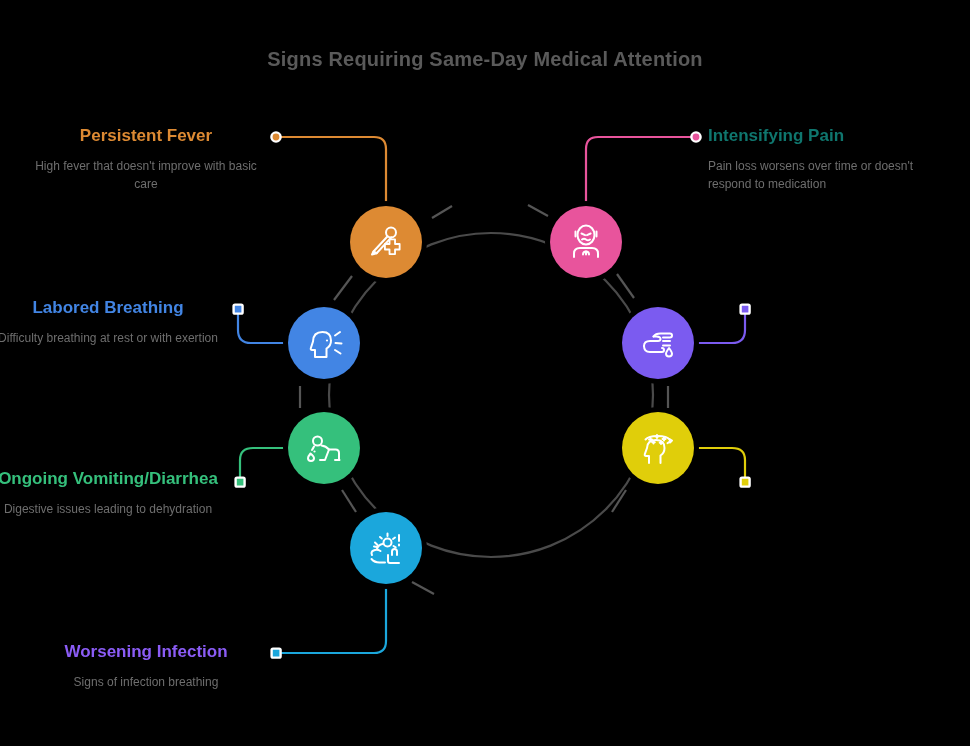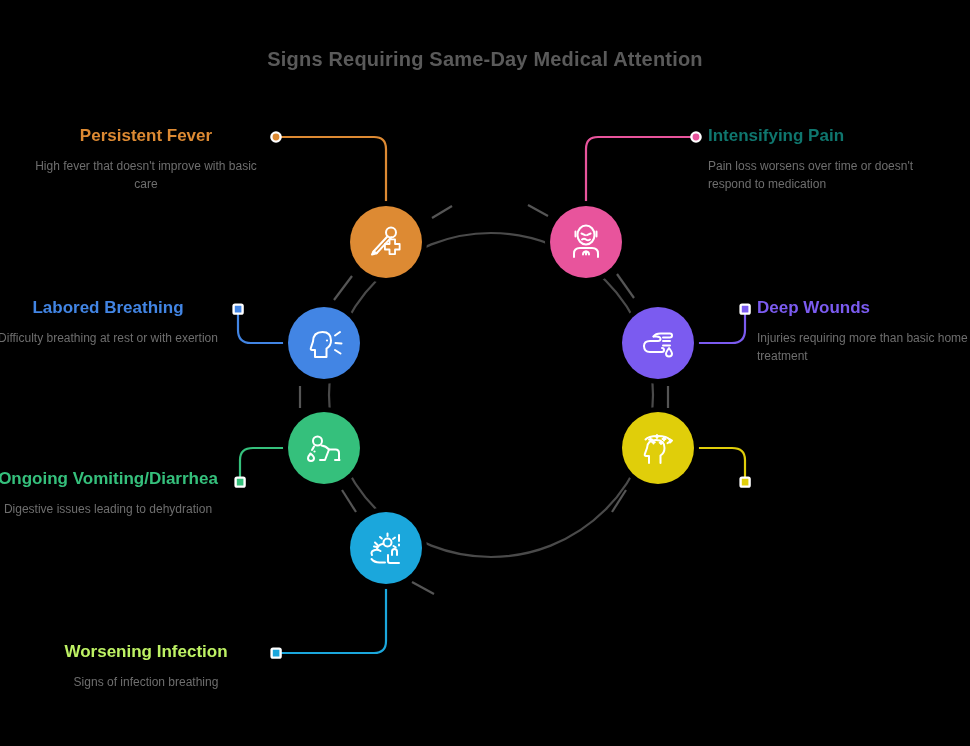--- a/index.html
+++ b/index.html
@@ -180,29 +180,25 @@
   <div class="lbl ta-l" style="left:708px; top:125px; width:240px;">
     <div class="hd" style="color:#0f766e;">Intensifying Pain</div>
     <div class="ds">Pain loss worsens over time or doesn't respond to medication</div>
   </div>
 
   <div class="lbl ta-r" style="left:-12px; top:297px; width:240px;">
     <div class="hd" style="color:#4285E4;">Labored Breathing</div>
     <div class="ds">Difficulty breathing at rest or with exertion</div>
   </div>
 
-  <div class="lbl ta-l" style="left:757px; top:297px; width:212px;">
-    <div class="hd" style="color:#7B5BF0;">Deep Wounds</div>
-    <div class="ds">Injuries requiring more than basic home treatment</div>
-  </div>
 
   <div class="lbl ta-r" style="left:-12px; top:468px; width:240px;">
     <div class="hd" style="color:#35C07C;">Ongoing Vomiting/Diarrhea</div>
     <div class="ds">Digestive issues leading to dehydration</div>
   </div>
 
 
   <div class="lbl ta-r" style="left:26px; top:641px; width:240px;">
-    <div class="hd" style="color:#bef264;">Worsening Infection</div>
+    <div class="hd" style="color:#8b5cf6;">Worsening Infection</div>
     <div class="ds">Signs of infection breathing</div>
   </div>
 
 </div>
 
 </body></html>

